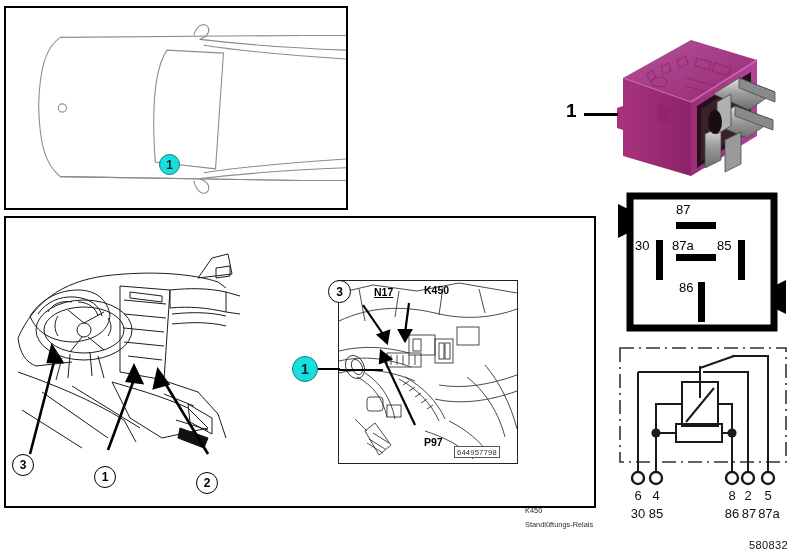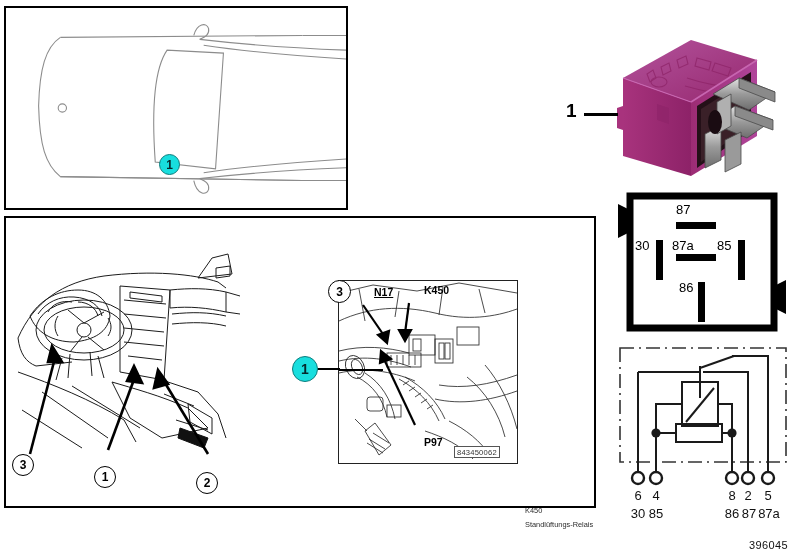--- a/index.html
+++ b/index.html
@@ -229,21 +229,21 @@
         </g>
       </svg>
 
       <div class="lead" style="left:0;top:88px;width:44px;height:2.2px;"></div>
     </div>
 
     <div class="detail-label" style="left:368px;top:68px;text-decoration:underline;">N17</div>
     <div class="detail-label" style="left:418px;top:66px;">K450</div>
     <div class="detail-label" style="left:418px;top:218px;">P97</div>
 
-    <div id="drawing-no" style="left:448px;top:228px;">843450062</div>
+    <div id="drawing-no" style="left:448px;top:228px;">644957798</div>
 
     <div class="callout white" style="left:322px;top:62px;width:23px;height:23px;font-size:12px;">3</div>
 
     <div class="callout cyan" style="left:286px;top:138px;width:26px;height:26px;font-size:14px;">1</div>
     <div class="lead" style="left:311px;top:150px;width:23px;height:2.4px;"></div>
 
     <div id="legend">
       <div class="legend-group" style="top:0;">
         <span class="legend-code">K450</span>
         <span class="legend-desc">Standlüftungs-Relais</span>
@@ -393,15 +393,15 @@
     <div class="schem-num" style="left:130px;top:146px;width:20px;">2</div>
     <div class="schem-num" style="left:150px;top:146px;width:20px;">5</div>
 
     <div class="schem-num" style="left:18px;top:164px;width:24px;">30</div>
     <div class="schem-num" style="left:36px;top:164px;width:24px;">85</div>
     <div class="schem-num" style="left:112px;top:164px;width:24px;">86</div>
     <div class="schem-num" style="left:129px;top:164px;width:24px;">87</div>
     <div class="schem-num" style="left:146px;top:164px;width:30px;">87a</div>
   </div>
 
-  <div id="page-id">396045</div>
+  <div id="page-id">580832</div>
 
 </div>
 
 </body></html>

